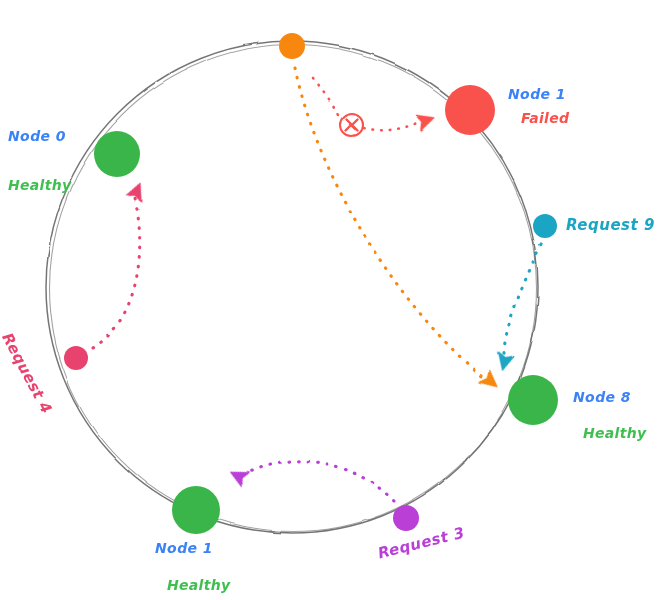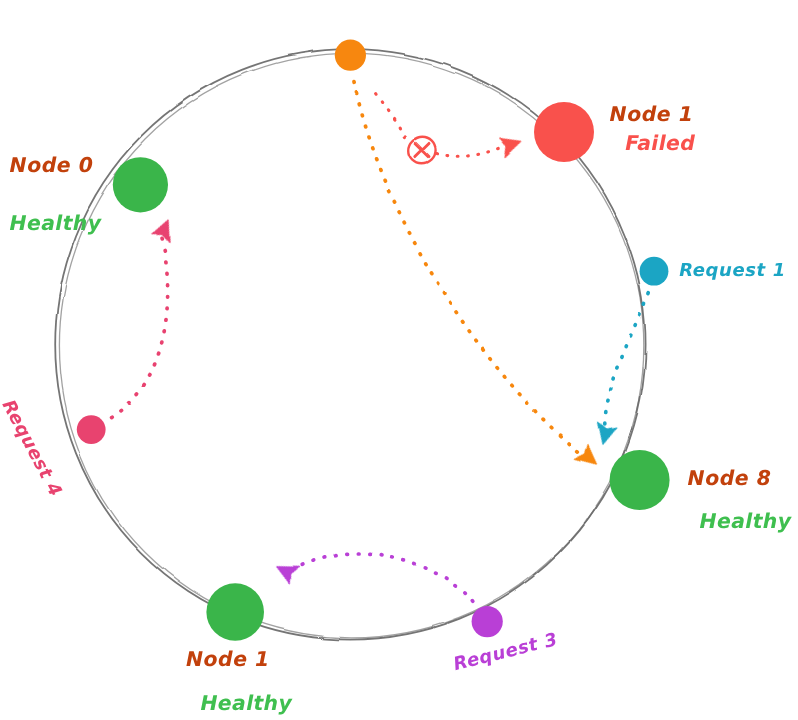--- a/index.html
+++ b/index.html
@@ -34,28 +34,28 @@
     width: 665px;
     height: 600px;
     pointer-events: none;
   }
   .lbl {
     position: absolute;
     white-space: nowrap;
     font-family: "DejaVu Sans", sans-serif;
   }
   .node-title {
-    font-size: 17px;
+    font-size: 14px;
     font-weight: 700;
     font-style: italic;
-    color: #c2410c;
+    color: #3b82f6;
     letter-spacing: 0.4px;
   }
   .node-status {
-    font-size: 17px;
+    font-size: 14px;
     font-weight: 700;
     font-style: italic;
     letter-spacing: 0.3px;
   }
   .status-healthy { color: #3FBF4F; margin-top: 11px; }
   .status-failed  { color: #F9514C; }
   .req-label {
     font-size: 15px;
     font-weight: 700;
     font-style: italic;
@@ -129,18 +129,18 @@
 
   <div class="label-layer" id="labels-layer">
       <div class="lbl node-title" style="left: 8px; top: 128px;">Node 0</div>
       <div class="lbl node-status status-healthy" style="left: 8px; top: 166px;">Healthy</div>
       <div class="lbl node-title" style="left: 508px; top: 86px;">Node 1</div>
       <div class="lbl node-status status-failed" style="left: 521px; top: 110px;">Failed</div>
       <div class="lbl node-title" style="left: 573px; top: 389px;">Node 8</div>
       <div class="lbl node-status status-healthy" style="left: 583px; top: 414px;">Healthy</div>
       <div class="lbl node-title" style="left: 155px; top: 540px;">Node 1</div>
       <div class="lbl node-status status-healthy" style="left: 167px; top: 566px;">Healthy</div>
-      <div class="lbl req-label" style="left: 566px; top: 216px; color: rgb(27, 165, 196);">Request 1</div>
+      <div class="lbl req-label" style="left: 566px; top: 216px; color: rgb(27, 165, 196);">Request 9</div>
       <div class="lbl req-label" style="left: 376px; top: 545px; color: rgb(185, 63, 214); transform: rotate(-14deg); transform-origin: left top;">Request 3</div>
       <div class="lbl req-label" style="left: 14px; top: 330px; color: rgb(232, 67, 111); transform: rotate(62deg); transform-origin: left top;">Request 4</div>
     </div>
 
 </div>
 
 </body></html>

